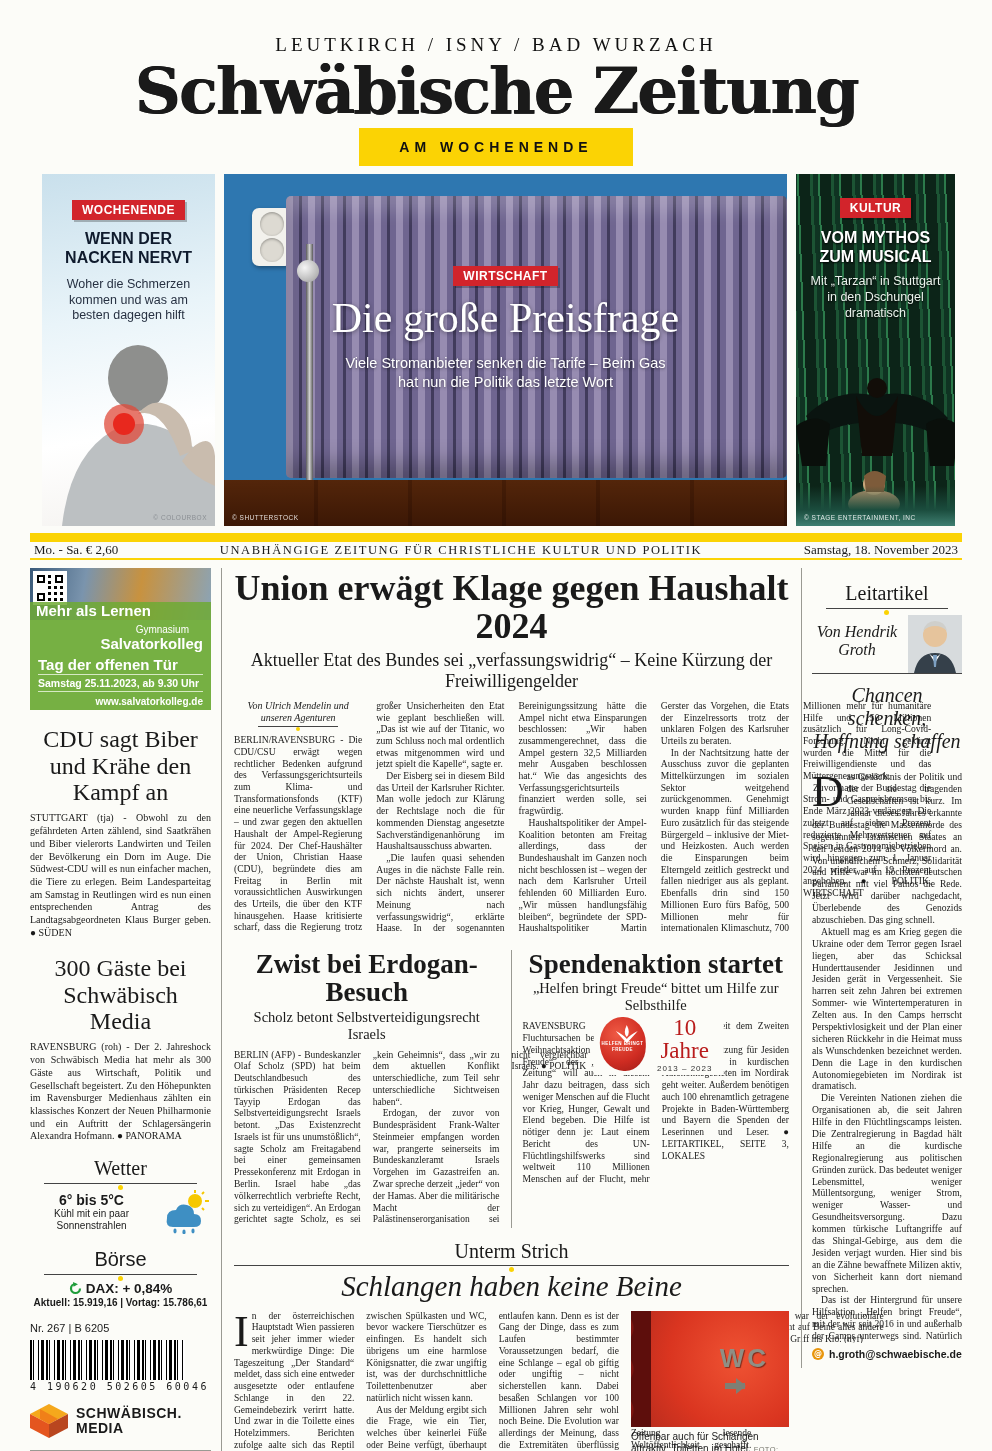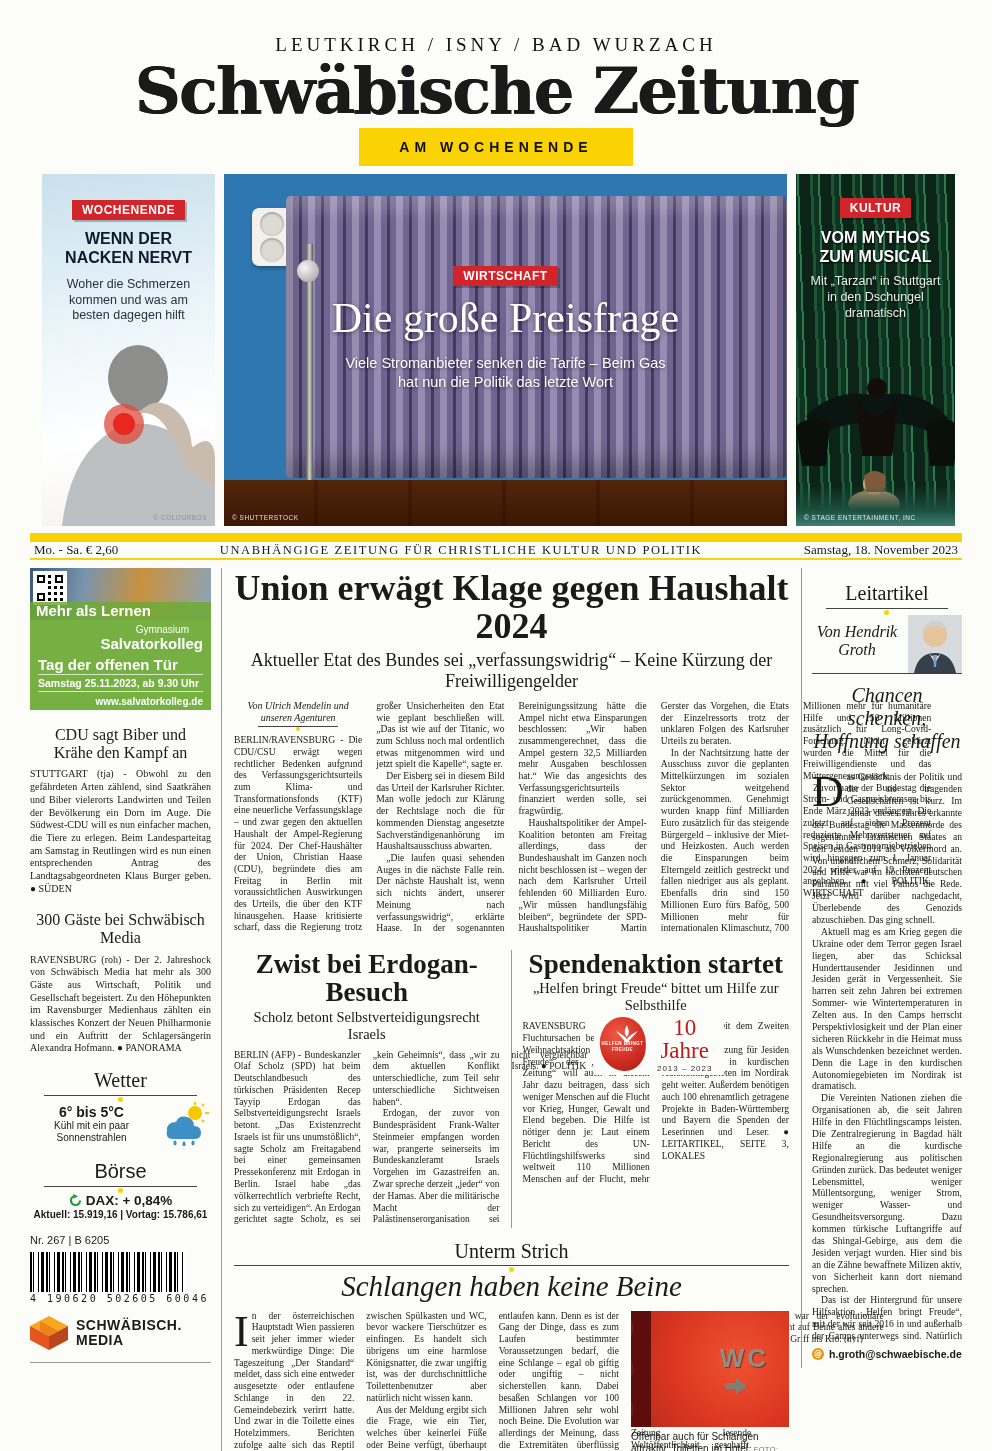--- a/index.html
+++ b/index.html
@@ -75,21 +75,21 @@
   .ad-photo{height:52px;background:linear-gradient(100deg,#3a5a7a 0%,#7a94ad 30%,#c8923f 60%,#8aa4b8 100%);position:relative;}
   .qr{position:absolute;left:3px;top:3px;background:#fff;padding:2px;}
   .ad-overlay{position:absolute;left:0;right:0;top:34px;background:rgba(110,170,52,.85);color:#fff;
               font:bold 15px/18px "Liberation Sans",sans-serif;padding:0 6px;}
   .ad-green{background:var(--ad-green);color:#fff;height:90px;padding:4px 8px 0;}
   .school1{font-size:10px;text-align:right;margin-right:14px;}
   .school2{font-weight:bold;font-size:15px;text-align:right;}
   .ad-event{font:bold 15px "Liberation Sans",sans-serif;border-bottom:1px solid #d6e9c4;padding-bottom:1px;margin-top:4px;}
   .ad-date{font:bold 10.5px "Liberation Sans",sans-serif;border-bottom:1px solid #d6e9c4;padding:2px 0;}
   .ad-url{font:bold 10px "Liberation Sans",sans-serif;text-align:right;margin-top:4px;}
-  .side-article h3{font-size:16px;line-height:1.1;font-weight:normal;text-align:center;margin:16px 4px 7px;}
+  .side-article h3{font-size:24px;line-height:1.1;font-weight:normal;text-align:center;margin:16px 4px 7px;}
   .side-body{font-size:10px;line-height:1.27;text-align:justify;margin:0;}
   .weather-box{display:flex;align-items:center;gap:4px;margin-top:4px;}
   .weather-txt{flex:1;text-align:center;font-family:"Liberation Sans",sans-serif;}
   .temp{font-weight:bold;font-size:14px;}
   .wdesc{font-size:10px;line-height:1.2;}
   .boerse{text-align:center;font-family:"Liberation Sans",sans-serif;margin-top:4px;}
   .dax-line{font-weight:bold;font-size:13.5px;display:flex;justify-content:center;align-items:center;gap:4px;}
   .dax-vals{font-weight:bold;font-size:10px;margin-top:1px;}
   .issue{font:11px "Liberation Sans",sans-serif;margin:14px 0 6px;}
   .barcode{height:40px;margin-right:26px;background:repeating-linear-gradient(90deg,

